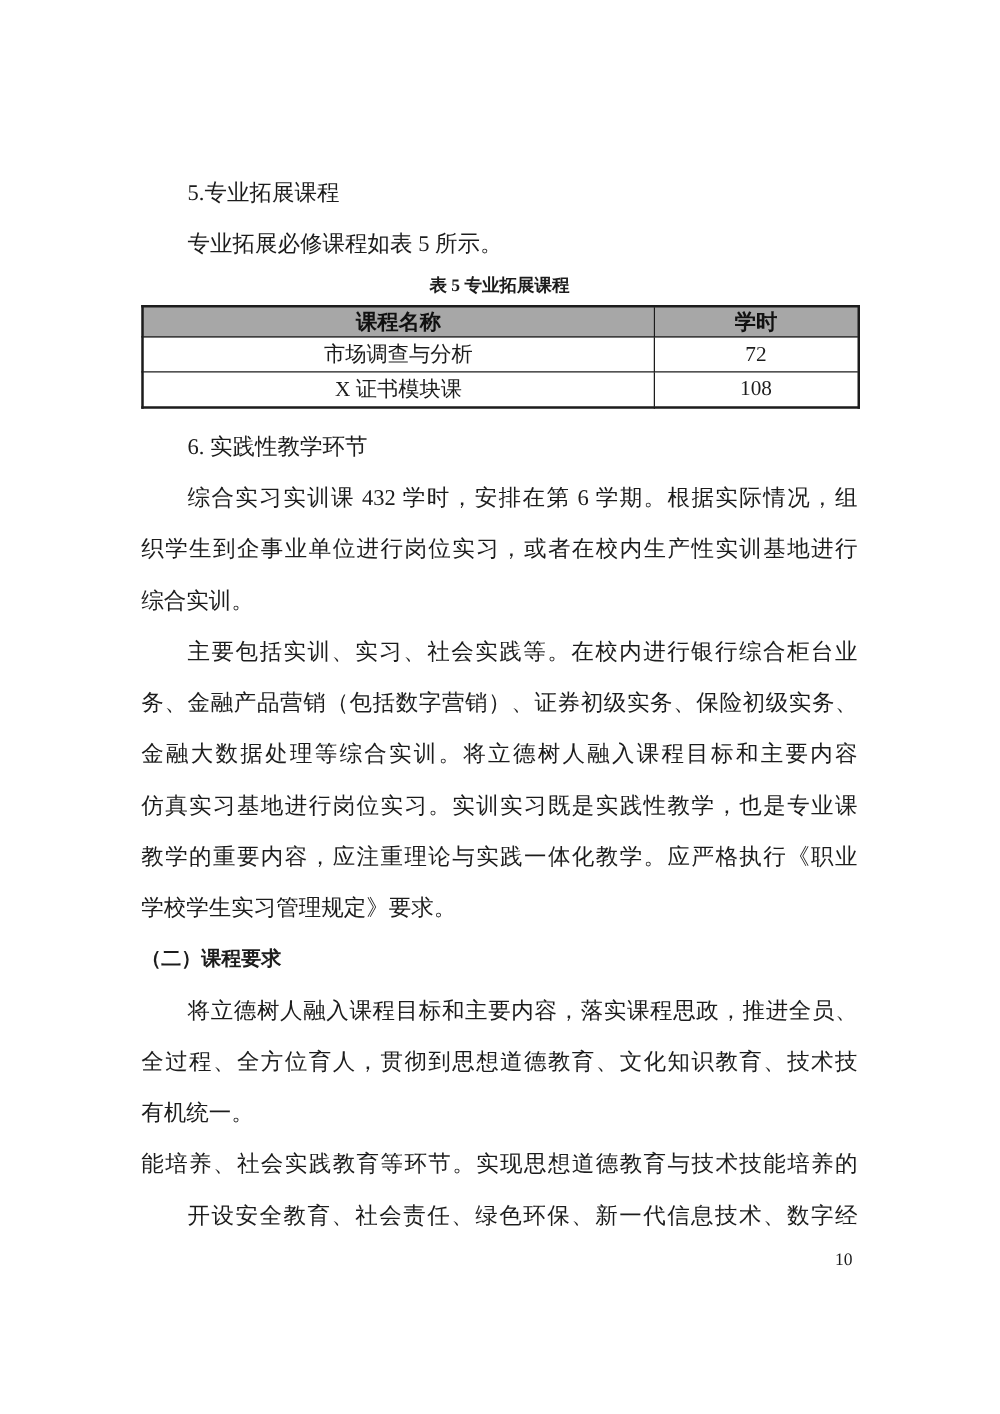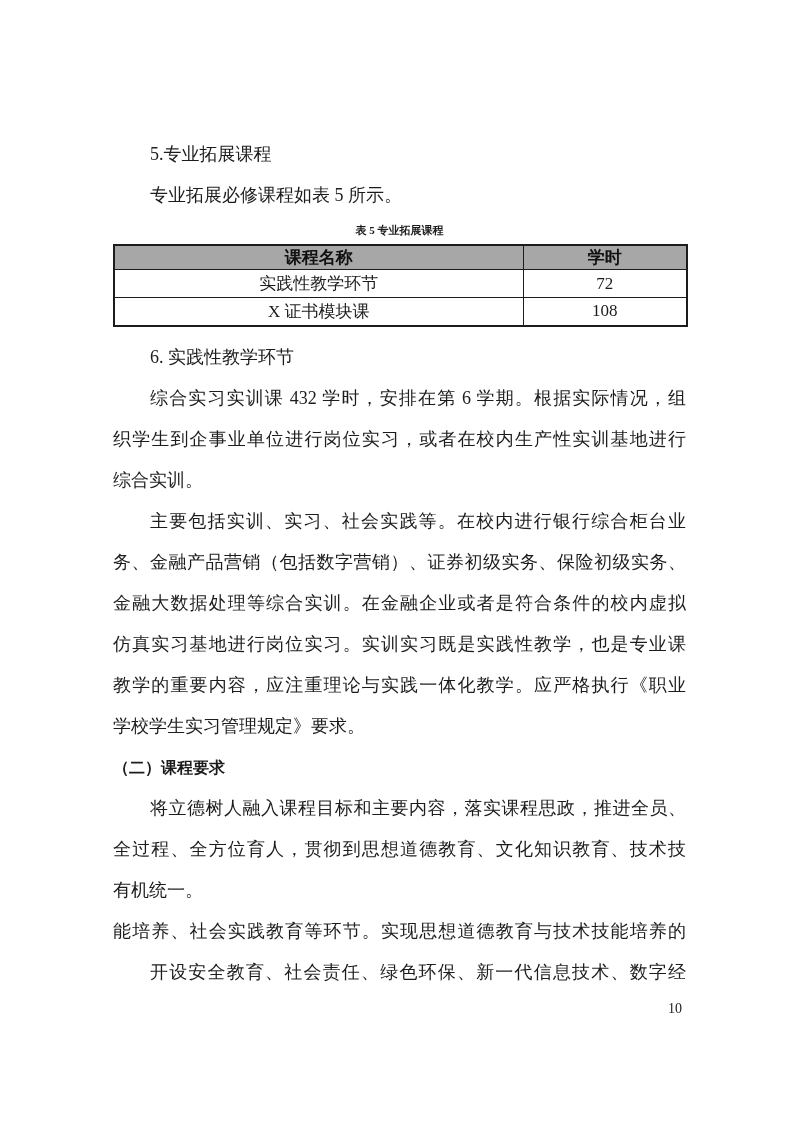--- a/index.html
+++ b/index.html
@@ -24,21 +24,21 @@
   }
   .j { text-align-last: justify; }
   .last { text-align-last: left; }
   .indent { text-indent: 37px; }
   .mt10 { margin-top: 10px; }
   .caption {
     height: 28px;
     line-height: 28px;
     text-align: center;
     font-weight: bold;
-    font-size: 11px;
+    font-size: 14px;
     color: #1c1c1c;
   }
   table.course-table {
     border-collapse: collapse;
     width: 573px;
     table-layout: fixed;
     border: 2px solid #1c1c1c;
   }
   table.course-table col.c1 { width: 409px; }
   table.course-table col.c2 { width: 164px; }
@@ -94,42 +94,42 @@
           <col class="c2">
         </colgroup>
       <thead>
         <tr>
           <th>课程名称</th>
           <th>学时</th>
         </tr>
       </thead>
       <tbody>
         <tr>
-          <td>实践性教学环节</td>
+          <td>市场调查与分析</td>
           <td>72</td>
         </tr>
         <tr>
           <td>X 证书模块课</td>
           <td>108</td>
         </tr>
       </tbody>
     </table>
 
     <div class="line indent mt10">6. 实践性教学环节</div>
 
     <div>
       <div class="line j indent">综合实习实训课 432 学时，安排在第 6 学期。根据实际情况，组</div>
       <div class="line j">织学生到企事业单位进行岗位实习，或者在校内生产性实训基地进行</div>
       <div class="line last">综合实训。</div>
     </div>
 
     <div>
       <div class="line j indent">主要包括实训、实习、社会实践等。在校内进行银行综合柜台业</div>
       <div class="line j">务、金融产品营销（包括数字营销）、证券初级实务、保险初级实务、</div>
-      <div class="line j">金融大数据处理等综合实训。在金融企业或者是符合条件的校内虚拟</div>
+      <div class="line j">金融大数据处理等综合实训。将立德树人融入课程目标和主要内容</div>
       <div class="line j">仿真实习基地进行岗位实习。实训实习既是实践性教学，也是专业课</div>
       <div class="line j">教学的重要内容，应注重理论与实践一体化教学。应严格执行《职业</div>
       <div class="line last">学校学生实习管理规定》要求。</div>
     </div>
 
     <div class="line heading-bold">（二）课程要求</div>
 
     <div>
       <div class="line j indent">将立德树人融入课程目标和主要内容，落实课程思政，推进全员、</div>
       <div class="line j">全过程、全方位育人，贯彻到思想道德教育、文化知识教育、技术技</div>

